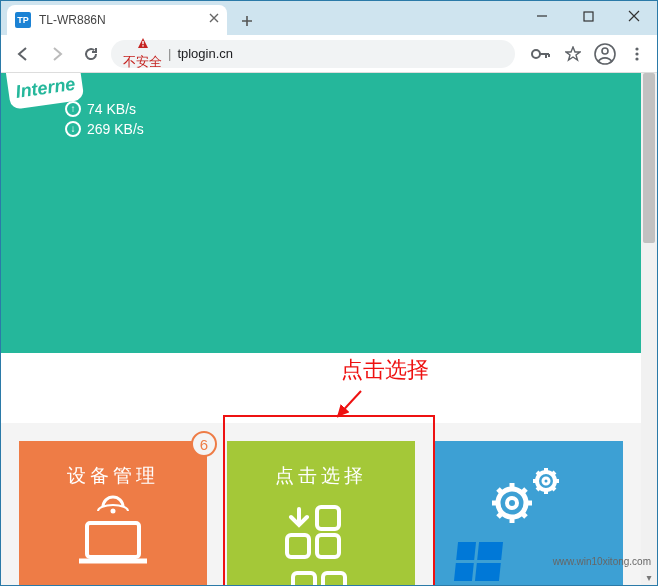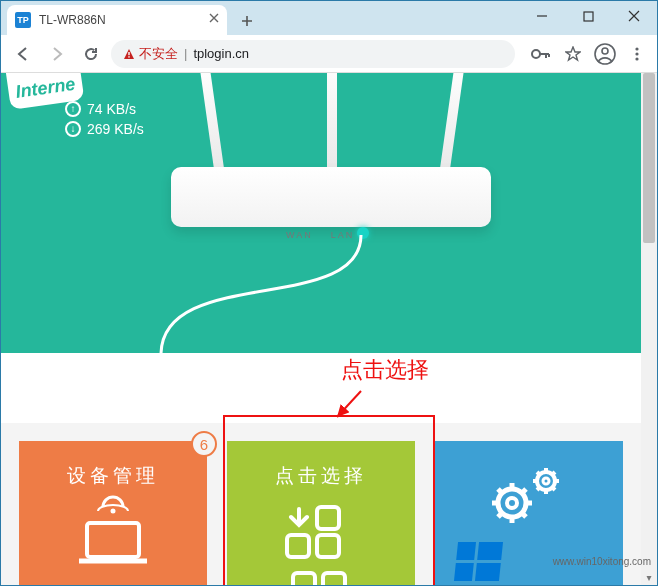--- a/index.html
+++ b/index.html
@@ -12,21 +12,21 @@
   .favicon { width: 16px; height: 16px; background: #1b82d4; color: #fff; font-size: 9px; font-weight: bold; display: flex; align-items: center; justify-content: center; margin-right: 8px; border-radius: 2px; }
   .tab .close { position: absolute; right: 8px; top: 7px; }
   .newtab { width: 28px; height: 28px; display: flex; align-items: center; justify-content: center; color: #555; margin-left: 6px; border-radius: 4px; }
   .win-controls { position: absolute; right: 0; top: 0; display: flex; }
   .win-btn { width: 46px; height: 30px; display: flex; align-items: center; justify-content: center; color: #333; }
 
   .addrbar { height: 38px; background: #fff; border-bottom: 1px solid #ddd; display: flex; align-items: center; padding: 0 8px; gap: 6px; }
   .nav-btn { width: 28px; height: 28px; border-radius: 50%; display: flex; align-items: center; justify-content: center; color: #5f6368; }
   .nav-btn.disabled { color: #bbb; }
   .urlbox { flex: 1; height: 28px; background: #f1f3f4; border-radius: 14px; display: flex; align-items: center; padding: 0 12px; font-size: 13px; gap: 6px; }
-  .insecure { color: #c5221f; display: flex; align-items: center; gap: 4px; }
+  .insecure { color: #c5221f; display: flex; align-items: center; gap: 4px; flex-direction: column; }
   .url-sep { color: #888; }
   .url-text { color: #202124; text-align: right; }
   .addr-right { display: flex; align-items: center; gap: 8px; margin-left: 8px; }
   .addr-icon { width: 24px; height: 24px; display: flex; align-items: center; justify-content: center; color: #5f6368; }
 
   
   .content { flex: 1; position: relative; overflow: hidden; }
   .scrollbar { position: absolute; right: 0; top: 0; width: 16px; height: 100%; background: #f1f1f1; }
   .scrollbar .thumb { position: absolute; left: 2px; right: 2px; top: 0; height: 170px; background: #c1c1c1; border-radius: 2px; }
   .scrollbar .arrow { position: absolute; left:0; right:0; height:16px; display:flex;align-items:center;justify-content:center;color:#777;font-size:10px;}
@@ -178,33 +178,20 @@
         <div class="row">
             <span class="circ">↑</span>
             <span>74 KB/s</span>
           </div>
         <div class="row">
             <span class="circ">↓</span>
             <span>269 KB/s</span>
           </div>
       </div>
 
-      <div class="router-wrap">
-        <div class="ant a1"></div>
-        <div class="ant a2"></div>
-        <div class="ant a3"></div>
-        <div class="router-body"></div>
-        <div class="port-label"><span>WAN</span>&nbsp;&nbsp;&nbsp;&nbsp;<span>LAN</span></div>
-        <div class="dot"></div>
-        <div class="cable">
-          <svg>
-              <path d="M160 0 C160 80, -40 30, -40 120" stroke="#fff" stroke-width="3" fill="none"></path>
-            </svg>
-        </div>
-      </div>
     </div>
 
     <div class="anno-text">点击选择</div>
     <div class="anno-arrow">
       <svg width="40" height="40">
           <defs>
             <marker id="ah" markerWidth="8" markerHeight="8" refX="6" refY="3" orient="auto">
               <path d="M0 0 L6 3 L0 6 Z" fill="#e11"></path>
             </marker>
           </defs>

